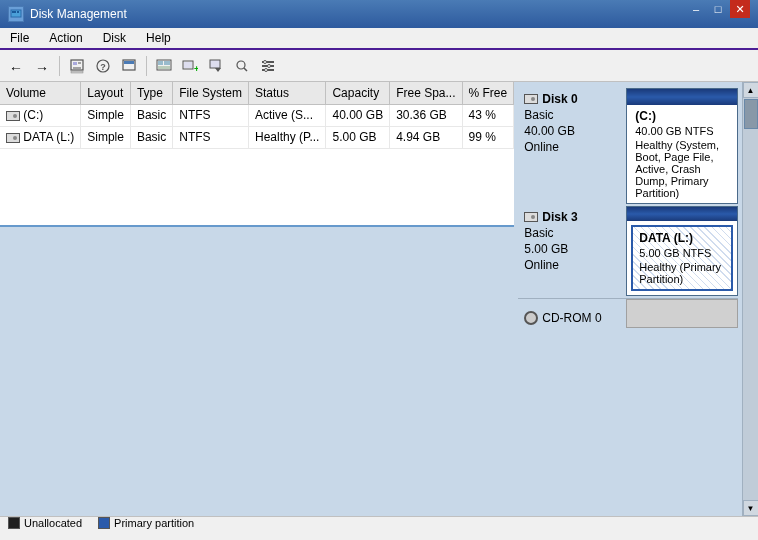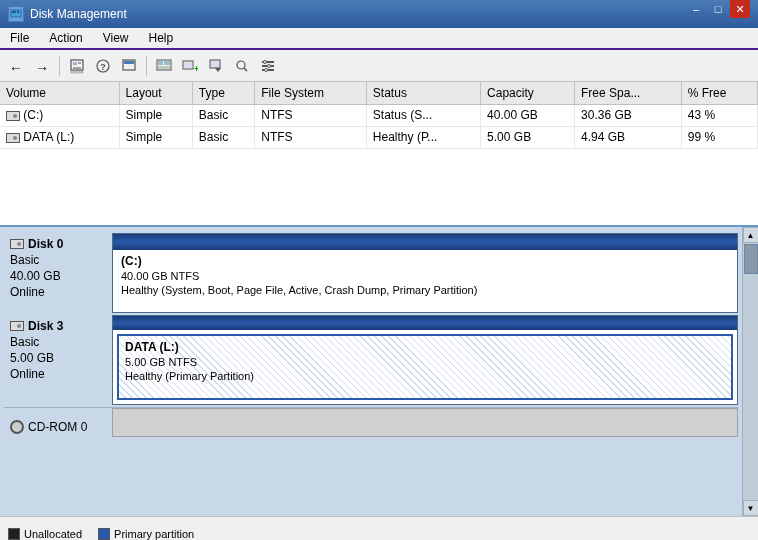--- a/index.html
+++ b/index.html
@@ -93,21 +93,20 @@
       display: flex;
       align-items: center;
       justify-content: center;
       font-size: 14px;
     }
     .tb-sep { width: 1px; height: 20px; background: #c0c0c0; margin: 0 3px; }
 
     
     .main-content {
       display: flex;
-      flex-direction: column;
       height: calc(540px - 28px - 22px - 32px - 24px);
     }
 
     
     .table-area {
       background: white;
       border-bottom: 2px solid #6699cc;
       flex: 0 0 auto;
       height: 145px;
       overflow: hidden;
@@ -253,21 +252,21 @@
       background: #d0d0d0;
       border: 1px solid #a0a0a0;
     }
 
     
     .status-bar {
       background: #f0f0f0;
       border-top: 1px solid #c0c0c0;
       height: 24px;
       display: flex;
-      align-items: flex-end;
+      align-items: flex-start;
       padding: 0 8px;
       gap: 16px;
       font-size: 11px;
     }
     .legend-item {
       display: flex;
       align-items: center;
       gap: 4px;
     }
     .legend-box {
@@ -363,21 +362,21 @@
   <div class="title-bar-controls">
     <button class="ctrl-btn">–</button>
     <button class="ctrl-btn">□</button>
     <button class="ctrl-btn close">✕</button>
   </div>
 </div>
 
 <div class="menu-bar">
   <div class="menu-item">File</div>
   <div class="menu-item">Action</div>
-  <div class="menu-item">View</div>
+  <div class="menu-item">Disk</div>
   <div class="menu-item">Help</div>
 </div>
 
 <div class="toolbar">
   <button class="tb-btn">←</button>
   <button class="tb-btn">→</button>
   <div class="tb-sep"></div>
   <button class="tb-btn">
     <svg width="16" height="16" viewBox="0 0 16 16">
       <rect x="2" y="2" width="12" height="10" fill="none" stroke="#555" stroke-width="1.2"></rect>
@@ -457,21 +456,21 @@
       </thead>
       <tbody>
         <tr>
           <td>
             <span class="hdd-icon"></span>
             <span>(C:)</span>
           </td>
           <td>Simple</td>
           <td>Basic</td>
           <td>NTFS</td>
-          <td>Status (S...</td>
+          <td>Active (S...</td>
           <td>40.00 GB</td>
           <td>30.36 GB</td>
           <td>43 %</td>
         </tr>
         <tr>
           <td>
             <span class="hdd-icon"></span>
             <span>DATA (L:)</span>
           </td>
           <td>Simple</td>

